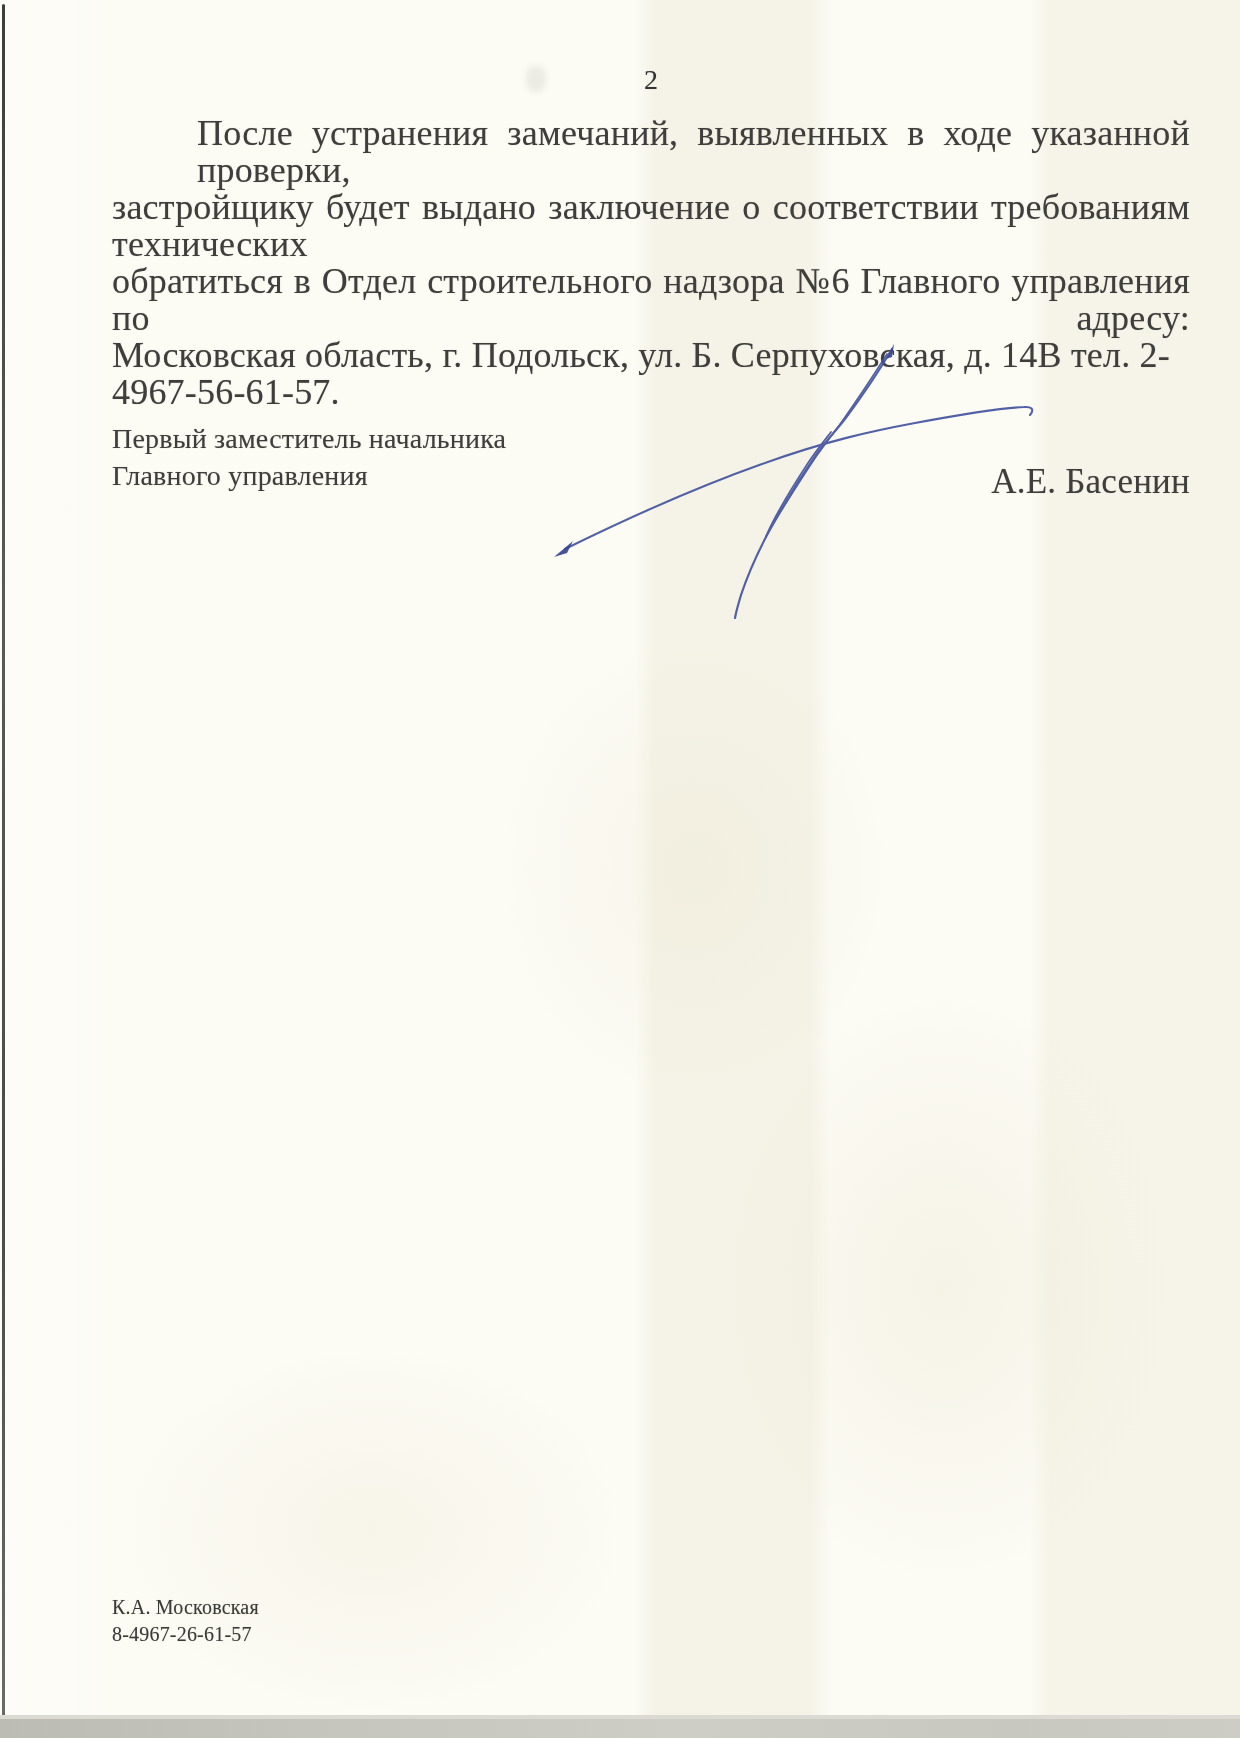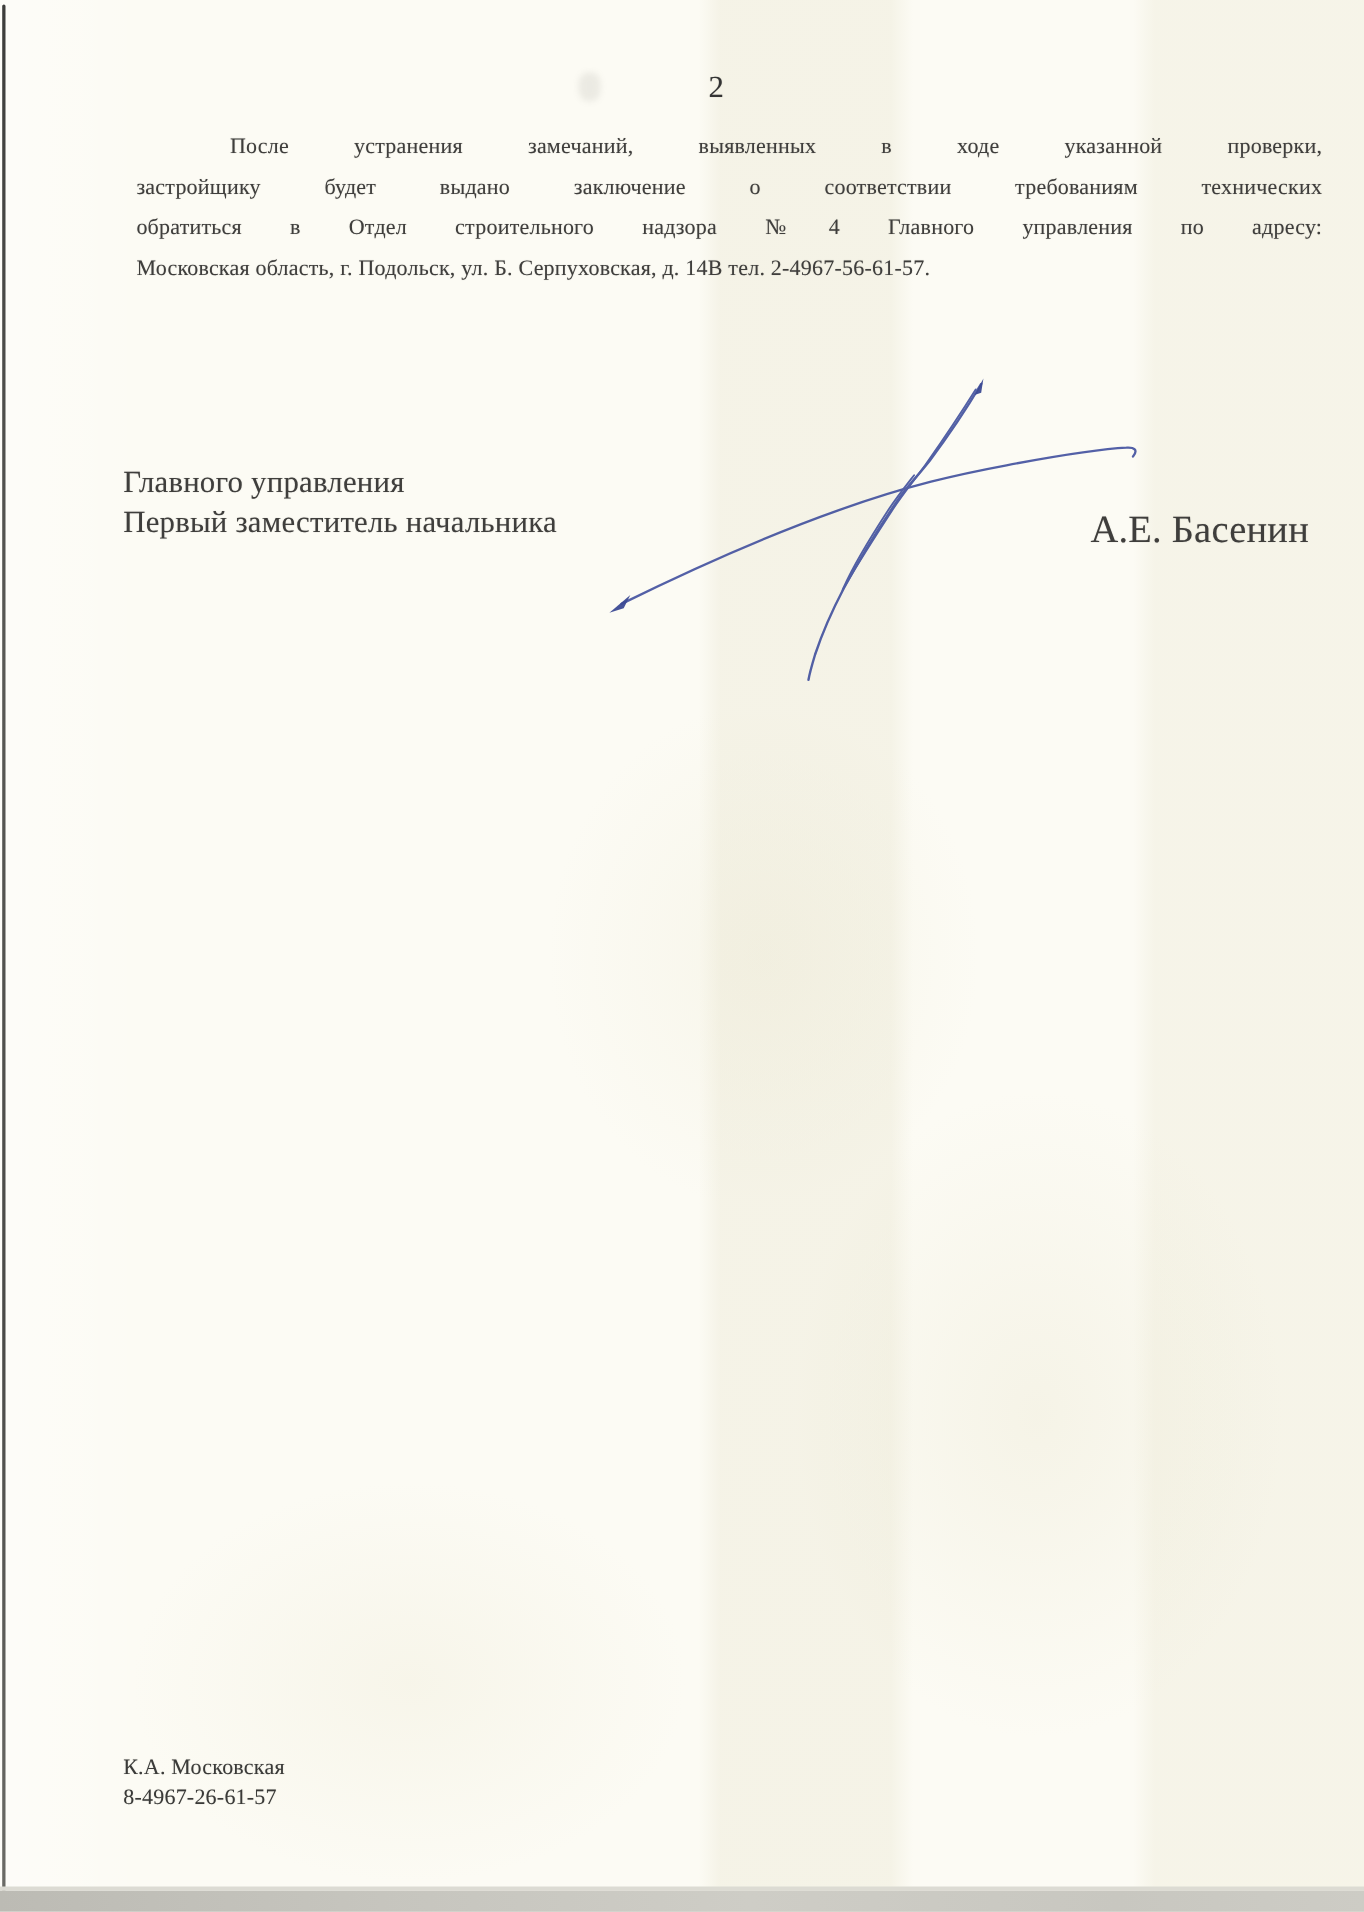--- a/index.html
+++ b/index.html
@@ -47,22 +47,22 @@
     background:#8a887f; opacity:0.14; filter:blur(3px); border-radius:40%;
   }
 
   .page-number {
     position:absolute; left:112px; top:64px; width:1078px;
     text-align:center; font-size:28px; color:#343434;
     text-shadow:0 0 1px rgba(70,68,64,0.35);
   }
 
   .body-text {
-    position:absolute; left:124px; top:115px; width:1078px;
-    font-size:20px; line-height:37px; letter-spacing:0.2px;
+    position:absolute; left:112px; top:115px; width:1078px;
+    font-size:36px; line-height:37px; letter-spacing:0.2px;
     text-shadow:0 0 1px rgba(70,68,64,0.35);
   }
   .line { margin:0; white-space:normal; }
   .just { text-align:justify; text-align-last:justify; }
   .ind-a { padding-left:85px; }
   .ind-b { padding-left:71px; }
 
   .sign-titles {
     position:absolute; left:112px; top:420px;
     font-size:28px; line-height:37px; letter-spacing:0.2px;
@@ -96,27 +96,27 @@
   <div class="scan-texture"></div>
   <div class="edge-left"></div>
   <div class="edge-bottom"></div>
   <div class="smudge"></div>
 
   <div class="page-number">2</div>
 
   <div class="body-text">
     <p class="line just ind-a">После устранения замечаний, выявленных в ходе указанной проверки,</p>
     <p class="line just">застройщику будет выдано заключение о соответствии требованиям технических</p>
-    <p class="line just">обратиться в Отдел строительного надзора №4 Главного управления по адресу:</p>
+    <p class="line just">обратиться в Отдел строительного надзора №6 Главного управления по адресу:</p>
     <p class="line">Московская область, г. Подольск, ул. Б. Серпуховская, д. 14В тел. 2-4967-56-61-57.</p>
   </div>
 
   <div class="sign-titles">
+    <p>Первый заместитель начальника</p>
     <p>Главного управления</p>
-    <p>Первый заместитель начальника</p>
   </div>
 
   <div class="signer-name">А.Е. Басенин</div>
 
   <svg class="signature-svg" viewBox="0 0 1240 1738" xmlns="http://www.w3.org/2000/svg">
     <g stroke="#44539f" fill="none" stroke-linecap="round" opacity="0.92">
 
       <path stroke-width="2.1" d="M565 549
         C 628 518, 700 486, 762 464
         C 826 441, 872 431, 915 423

